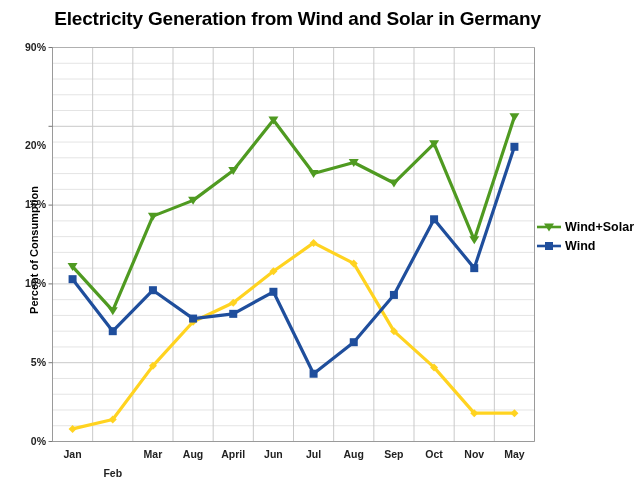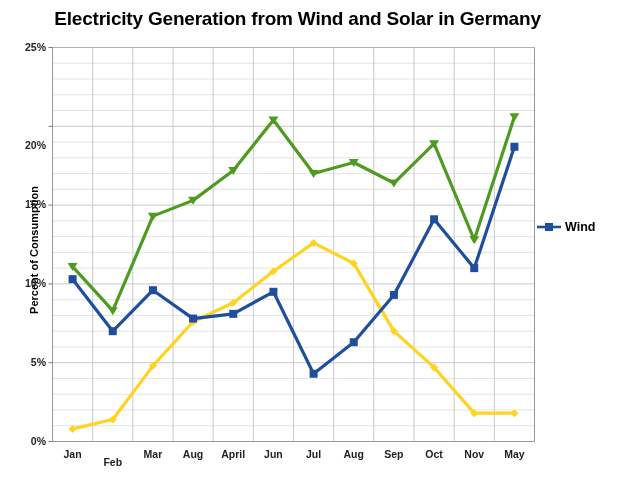--- a/index.html
+++ b/index.html
@@ -209,40 +209,47 @@
   </svg>
 
   <div id="y-axis-title" class="axis-title">Percent of Consumption</div>
 
   <div id="ytick-layer">
       <div class="tick-label ytick" style="top: 434.5px;">0%</div>
       <div class="tick-label ytick" style="top: 355.7px;">5%</div>
       <div class="tick-label ytick" style="top: 276.9px;">10%</div>
       <div class="tick-label ytick" style="top: 198.1px;">15%</div>
       <div class="tick-label ytick" style="top: 119.3px; margin-top: 20px;">20%</div>
-      <div class="tick-label ytick" style="top: 40.5px;">25%</div>
+      <div class="tick-label ytick" style="top: 40.5px;">90%</div>
     </div>
   <div id="xtick-layer">
       <div class="tick-label xtick" style="left: 42.5833px; top: 447.5px;">Jan</div>
-      <div class="tick-label xtick" style="left: 82.75px; top: 456px;">Feb</div>
+      <div class="tick-label xtick" style="left: 82.75px; top: 467px;">Feb</div>
       <div class="tick-label xtick" style="left: 122.917px; top: 447.5px;">Mar</div>
       <div class="tick-label xtick" style="left: 163.083px; top: 447.5px;">Aug</div>
       <div class="tick-label xtick" style="left: 203.25px; top: 447.5px;">April</div>
       <div class="tick-label xtick" style="left: 243.417px; top: 447.5px;">Jun</div>
       <div class="tick-label xtick" style="left: 283.583px; top: 447.5px;">Jul</div>
       <div class="tick-label xtick" style="left: 323.75px; top: 447.5px;">Aug</div>
       <div class="tick-label xtick" style="left: 363.917px; top: 447.5px;">Sep</div>
       <div class="tick-label xtick" style="left: 404.083px; top: 447.5px;">Oct</div>
       <div class="tick-label xtick" style="left: 444.25px; top: 447.5px;">Nov</div>
       <div class="tick-label xtick" style="left: 484.417px; top: 447.5px;">May</div>
     </div>
 
   <div id="legend">
       <div class="legend-item">
         <svg class="legend-swatch" width="26" height="16">
+          <line x1="1" x2="25" y1="8" y2="8" stroke="#4F9A21" stroke-width="2.6"></line>
+          <polygon points="8,4.5 18,4.5 13,12.5" fill="#4F9A21"></polygon>
+        </svg>
+        <span>Wind+Solar</span>
+      </div>
+      <div class="legend-item">
+        <svg class="legend-swatch" width="26" height="16">
           <line x1="1" x2="25" y1="8" y2="8" stroke="#1F4E9C" stroke-width="2.6"></line>
           <rect x="9" y="4" width="8" height="8" fill="#1F4E9C"></rect>
         </svg>
         <span>Wind</span>
       </div>
     </div>
 
 </div>
 
 </body></html>

